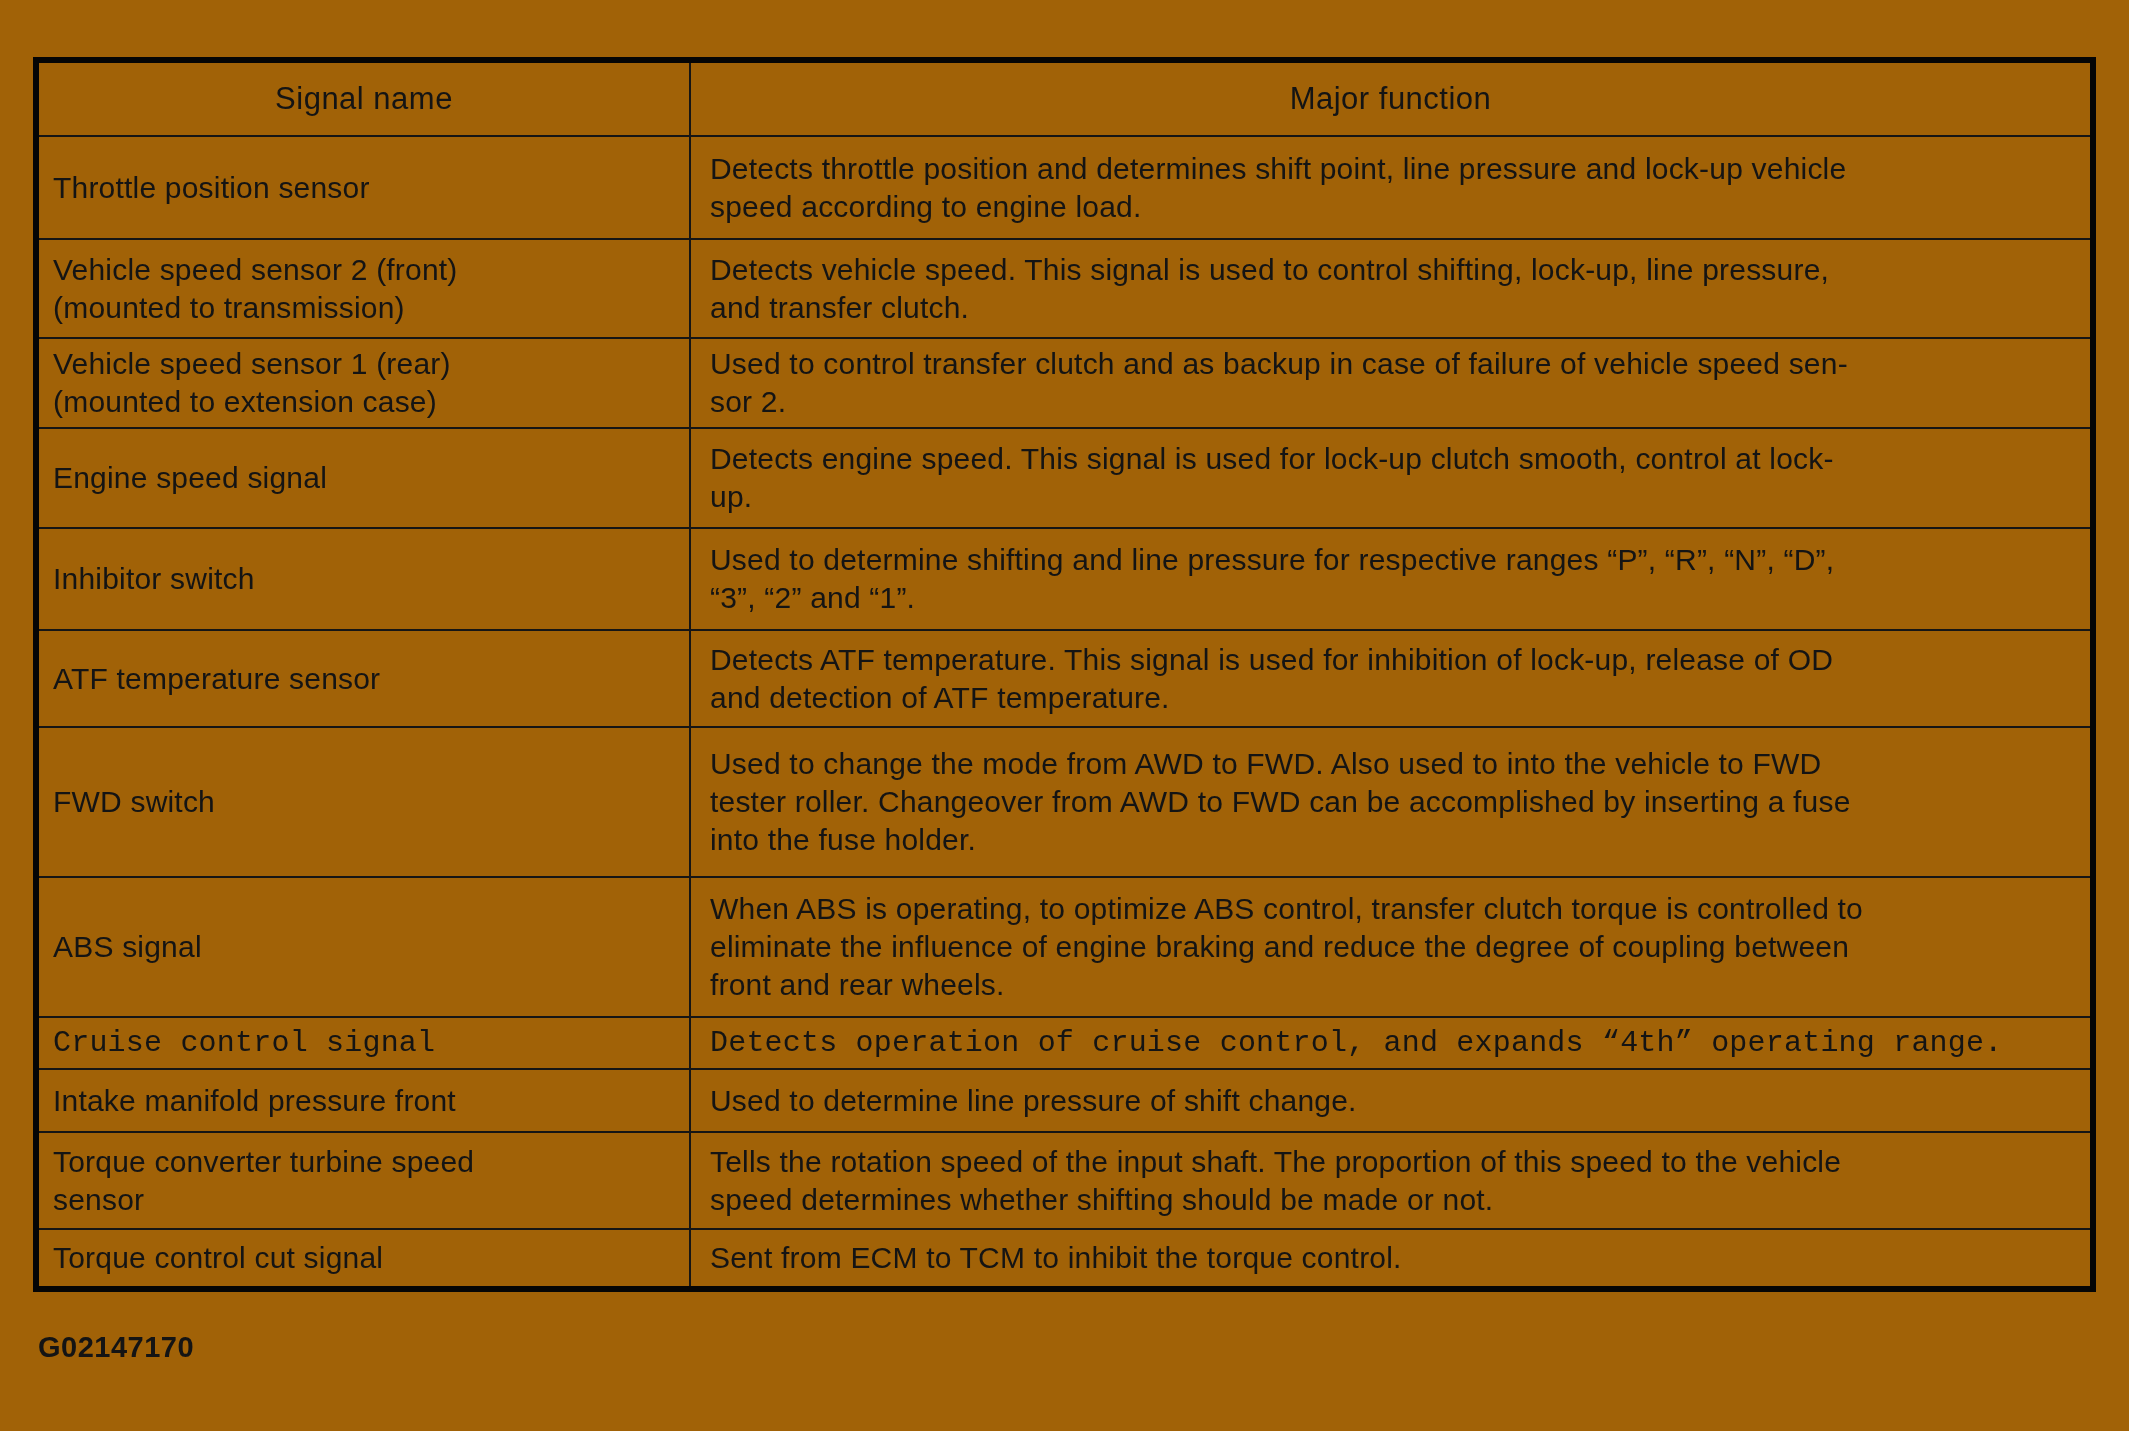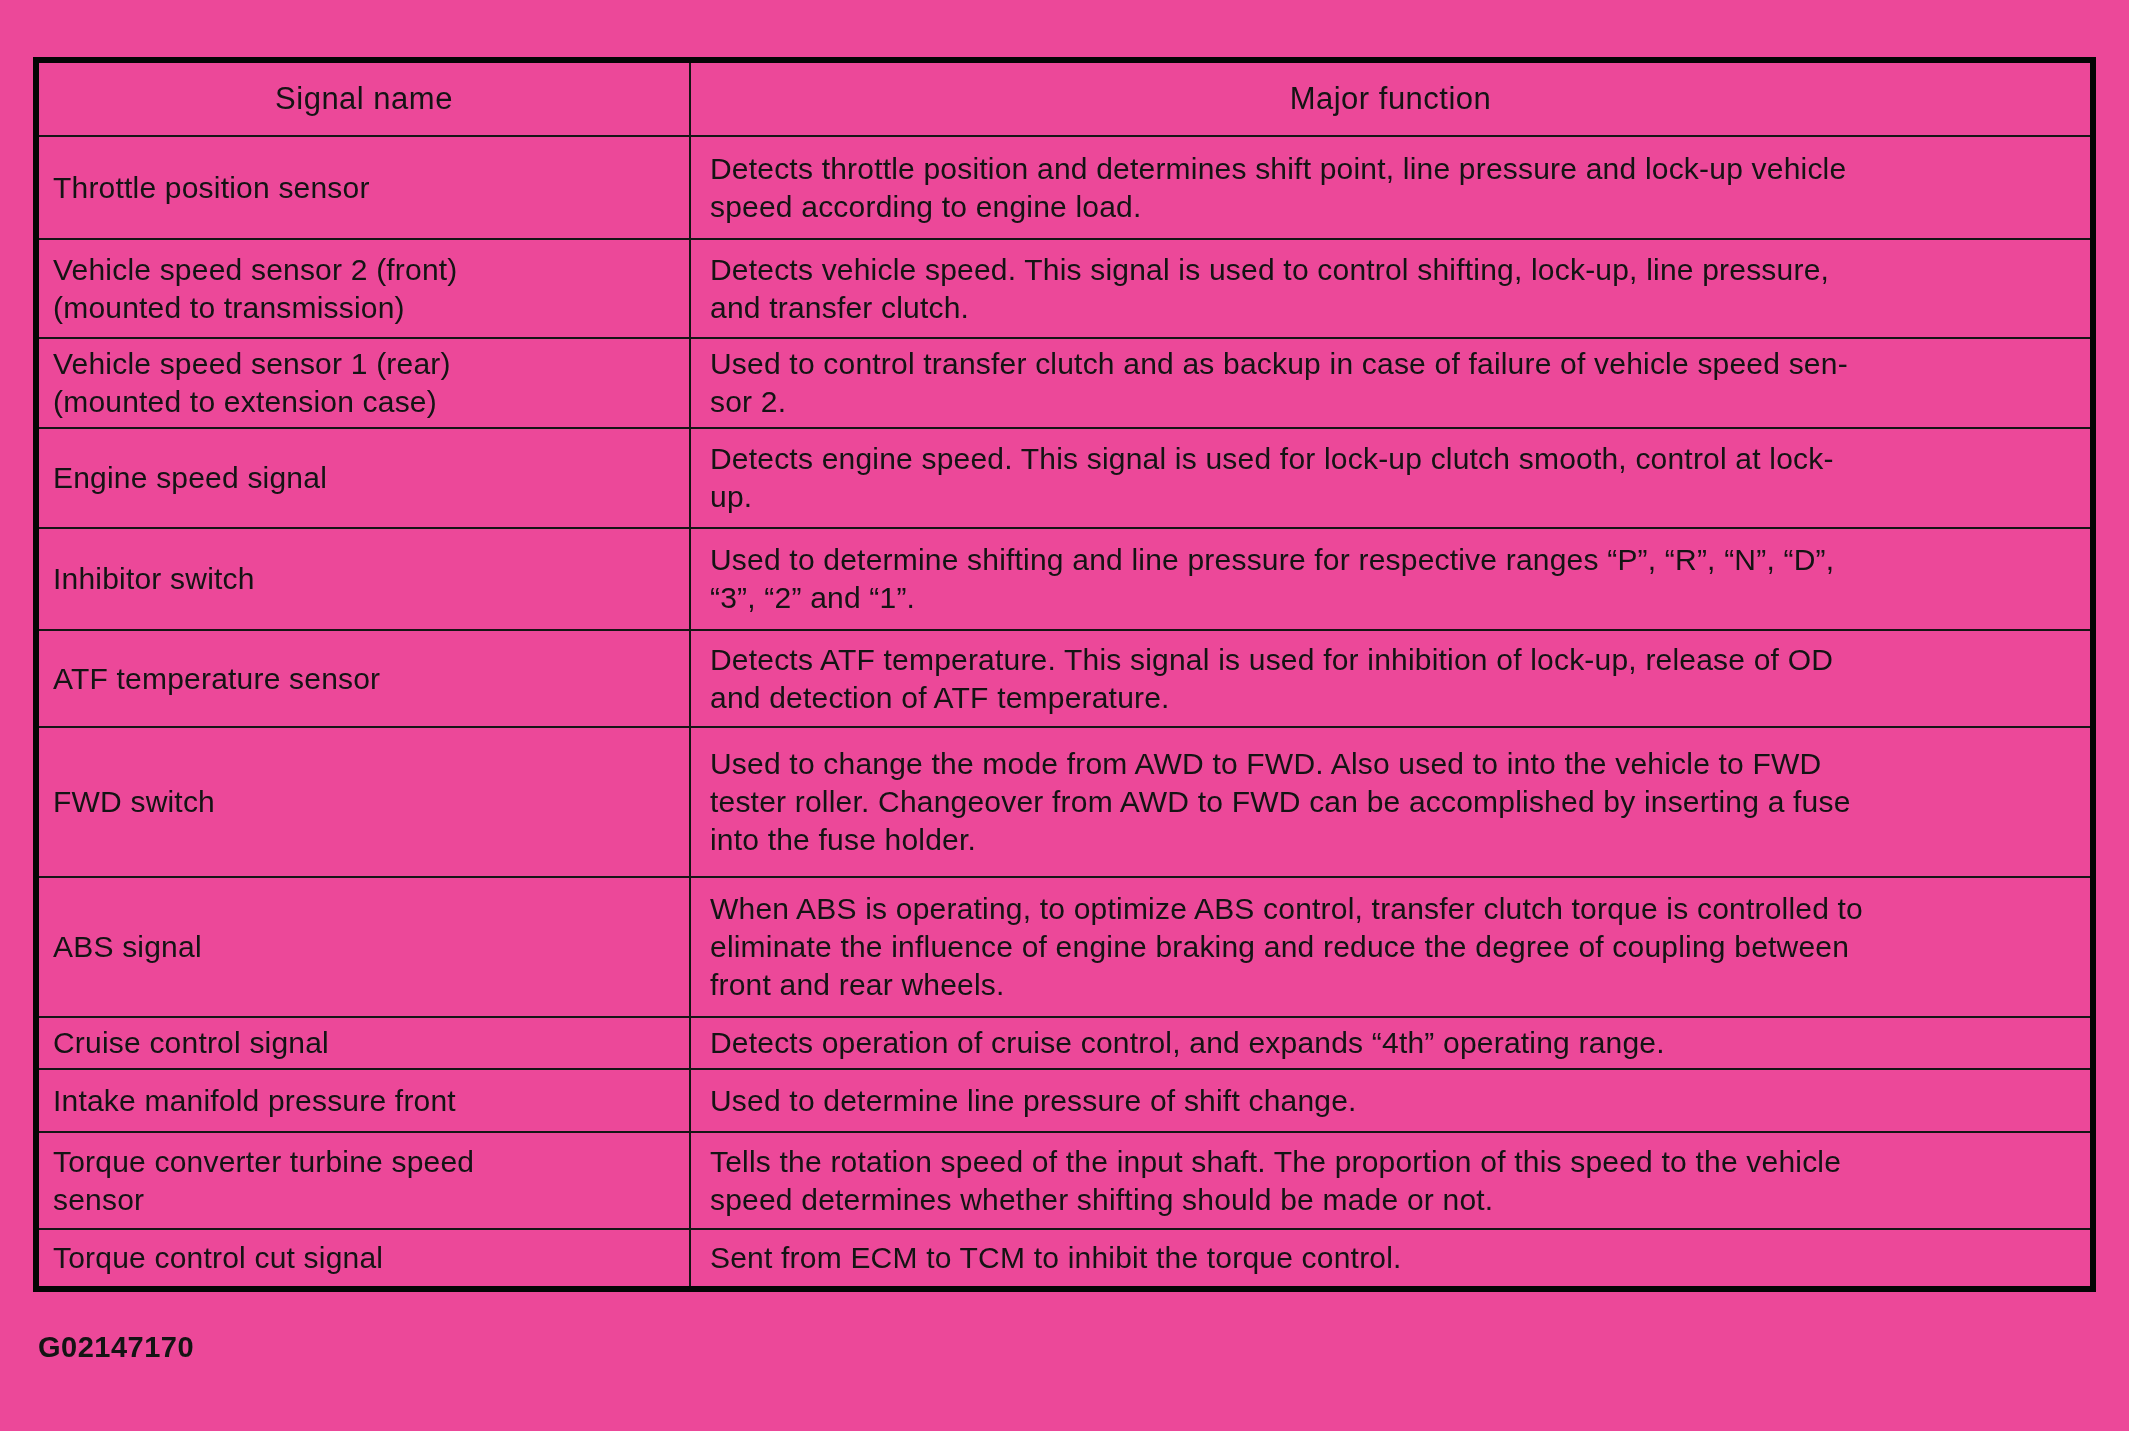--- a/index.html
+++ b/index.html
@@ -11,21 +11,21 @@
     width: 2129px;
     height: 1431px;
     font-family: "Liberation Sans", sans-serif;
     color: #111111;
     position: relative;
     overflow: hidden;
   }
   .page {
     position: absolute;
     inset: 0;
-    background: #ec4899;
+    background: #a16207;
   }
   table.signal-table {
     position: absolute;
     left: 33px;
     top: 57px;
     width: 2057px;
     border-collapse: collapse;
     table-layout: fixed;
     border: 6px solid #050505;
   }
@@ -55,21 +55,21 @@
   td.signal-cell { padding-left: 14px; }
   td.function-cell { padding-left: 19px; }
   tbody tr:nth-child(1)  { height: 103px; }
   tbody tr:nth-child(2)  { height: 99px;  }
   tbody tr:nth-child(3)  { height: 77px; }
   tbody tr:nth-child(4)  { height: 100px; }
   tbody tr:nth-child(5)  { height: 102px; }
   tbody tr:nth-child(6)  { height: 97px;  }
   tbody tr:nth-child(7)  { height: 150px; }
   tbody tr:nth-child(8)  { height: 140px; }
-  tbody tr:nth-child(9)  { height: 51px;  }
+  tbody tr:nth-child(9)  { height: 51px; font-family: Liberation Mono, monospace;  }
   tbody tr:nth-child(10) { height: 63px;  }
   tbody tr:nth-child(11) { height: 97px;  }
   tbody tr:nth-child(12) { height: 60px;  }
   .figure-code {
     position: absolute;
     left: 38px;
     top: 1331px;
     font-size: 29px;
     font-weight: 600;
     color: #141414;

